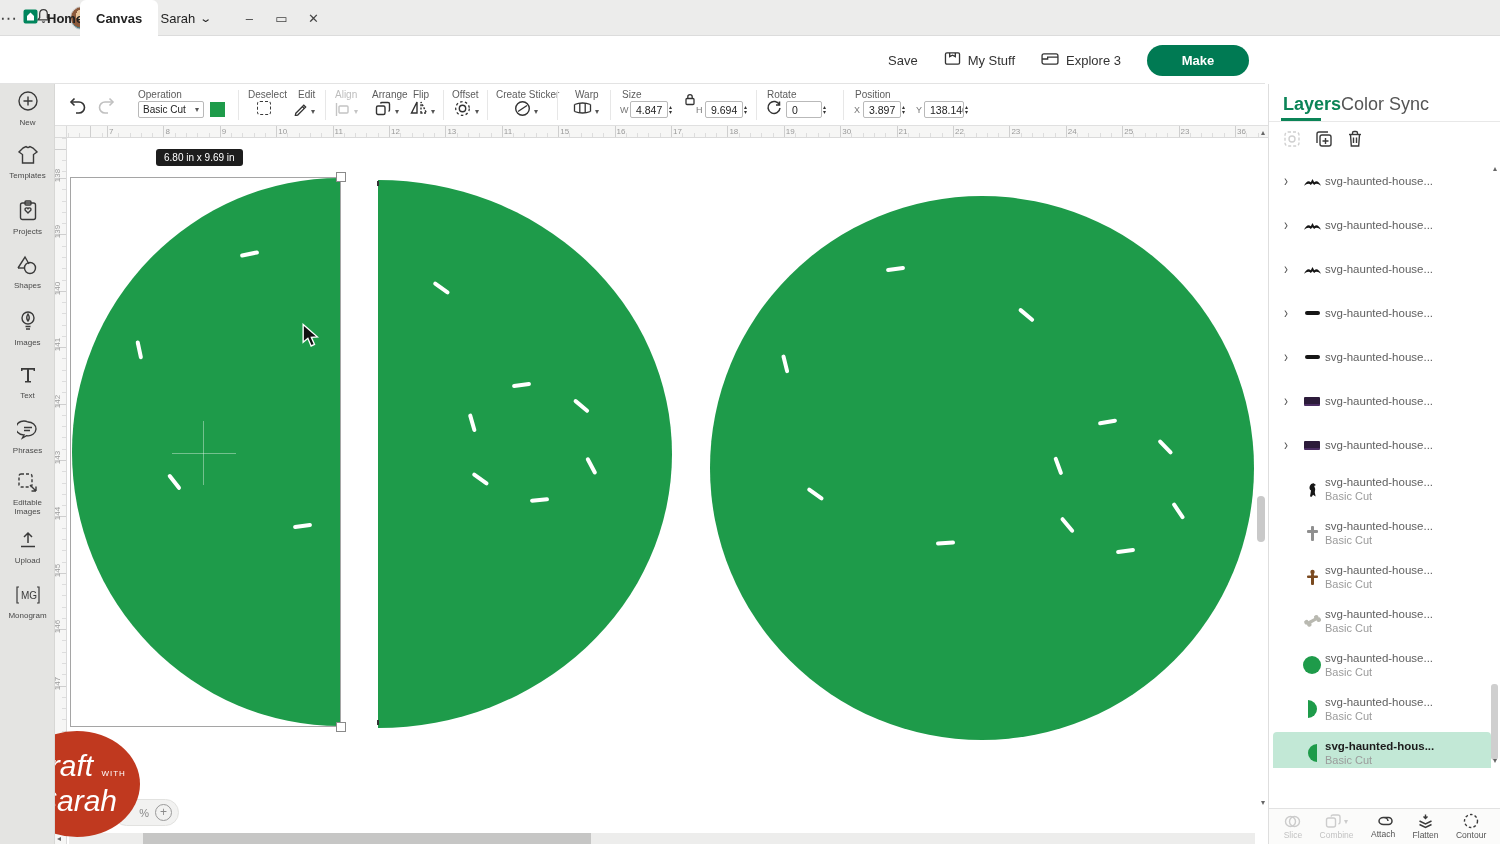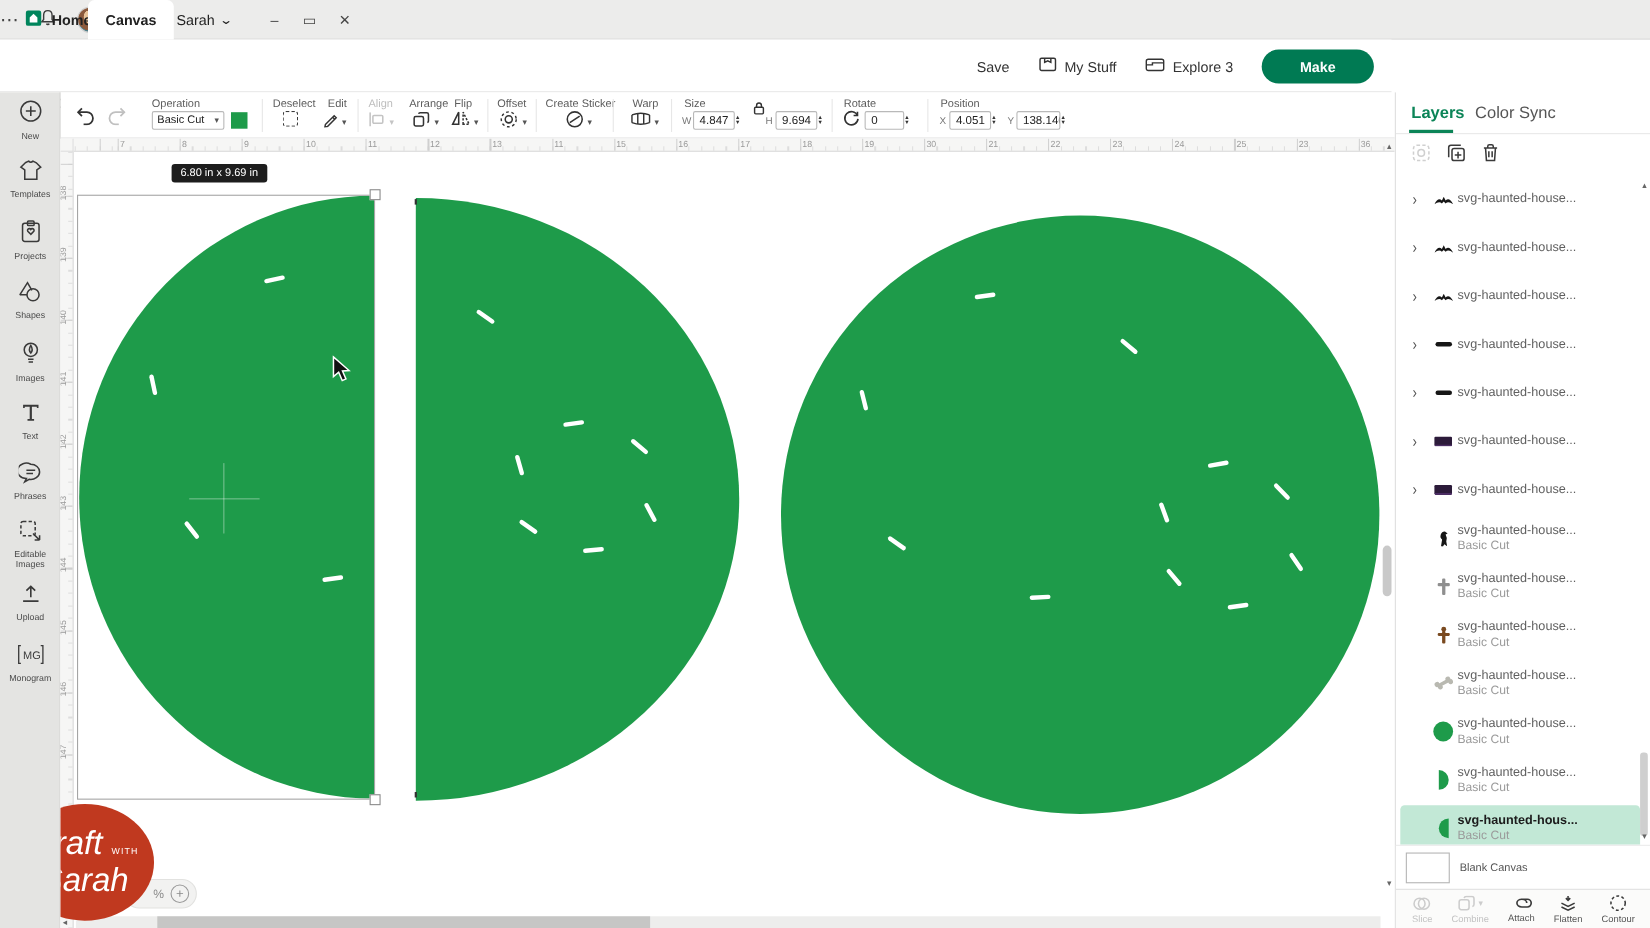--- a/index.html
+++ b/index.html
@@ -71,21 +71,21 @@
   
   #zoom-pill{position:absolute;width:66px;height:27px;background:#f2f2f1;border:1px solid #e2e2e0;border-radius:14px;display:flex;align-items:center;justify-content:flex-end;gap:6px;padding:0 6px;color:#8a8a8a;font-size:11px;}
   #zoom-plus{width:17px;height:17px;border:1px solid #9a9a9a;border-radius:50%;color:#8a8a8a;font-size:12px;line-height:15px;text-align:center;}
   #logo{position:absolute;width:126px;height:106px;border-radius:50%;display:flex;flex-direction:column;align-items:center;justify-content:center;color:#fff;font-family:"DejaVu Serif",serif;font-style:italic;}
   #logo .l1{font-size:30px;line-height:26px;}
   #logo .l1 small{font-size:8px;letter-spacing:1px;font-style:normal;}
   #logo .l2{font-size:30px;line-height:28px;}
 
   
   #rightpanel{left:1268px;top:84px;width:232px;height:760px;background:#fff;border-left:1px solid #dedede;}
-  .rp-tab{position:absolute;top:10px;font-size:15px;cursor:pointer;}
+  .rp-tab{position:absolute;top:10px;font-size:18px;cursor:pointer;}
   #rp-underline{position:absolute;top:34px;height:3px;width:40px;}
   #rp-tabline{position:absolute;top:37px;left:0;width:232px;height:1px;background:#e8e8e8;}
   .rp-ico{position:absolute;top:46px;cursor:pointer;}
   #layers-list{position:absolute;left:0;top:74px;width:232px;height:610px;overflow:hidden;}
   .layer-row{position:absolute;left:4px;width:218px;height:42px;display:flex;align-items:center;cursor:pointer;border-radius:4px;}
   .layer-row .exp{width:26px;text-align:center;font-size:12px;color:#555;transform:scaleY(1.3);}
   .layer-row .lic{width:26px;display:flex;align-items:center;justify-content:center;}
   .layer-row .ltxt{font-size:11.5px;color:#5f5f5f;line-height:14px;}
   .layer-row .ltxt .sub{color:#9b9b9b;font-size:11px;}
   .layer-row.sel .ltxt{color:#1c1c1c;font-weight:700;}
@@ -285,21 +285,21 @@
     </span>
     <span class="numbox" style="left:731px;width:36px">0</span>
     <span class="stepper" style="left:768px">
         <span>▴</span>
         <span>▾</span>
       </span>
     <span class="tdiv" style="left:788px"></span>
 
     <span class="tool-label" style="left:800px">Position</span>
     <span class="fieldlbl" style="left:799px">X</span>
-    <span class="numbox" style="left:808px;width:38px">4.051</span>
+    <span class="numbox" style="left:808px;width:38px">3.897</span>
     <span class="stepper" style="left:847px">
         <span>▴</span>
         <span>▾</span>
       </span>
     <span class="fieldlbl" style="left:861px">Y</span>
     <span class="numbox" style="left:869px;width:40px">138.146</span>
     <span class="stepper" style="left:910px">
         <span>▴</span>
         <span>▾</span>
       </span>
@@ -597,24 +597,20 @@
           <span class="lic">
             <span style="display:inline-block;width:9px;height:18px;border-radius:9px 0 0 9px;background:#1e9b4a"></span>
           </span>
           <span class="ltxt"><span>svg-haunted-hous...</span><br><span class="sub">Basic Cut</span></span>
         </div>
       </div>
     <div id="rp-scroll-thumb"></div>
     <span class="scroll-arrow" style="right:3px;top:80px">▴</span>
     <span class="scroll-arrow" style="right:3px;top:672px">▾</span>
 
-    <div id="blankrow">
-      <span class="abs" id="blank-swatch"></span>
-      <span class="abs" id="blank-label">Blank Canvas</span>
-    </div>
 
     <div id="rp-bottom">
       <span class="act dis">
         <svg width="17" height="15" viewBox="0 0 17 15" fill="none" stroke="#cccccc" stroke-width="1.4">
             <circle cx="6.5" cy="7.5" r="5"></circle>
             <circle cx="10.5" cy="7.5" r="5"></circle>
           </svg>
         <span class="albl">Slice</span>
       </span>
       <span class="act dis">

